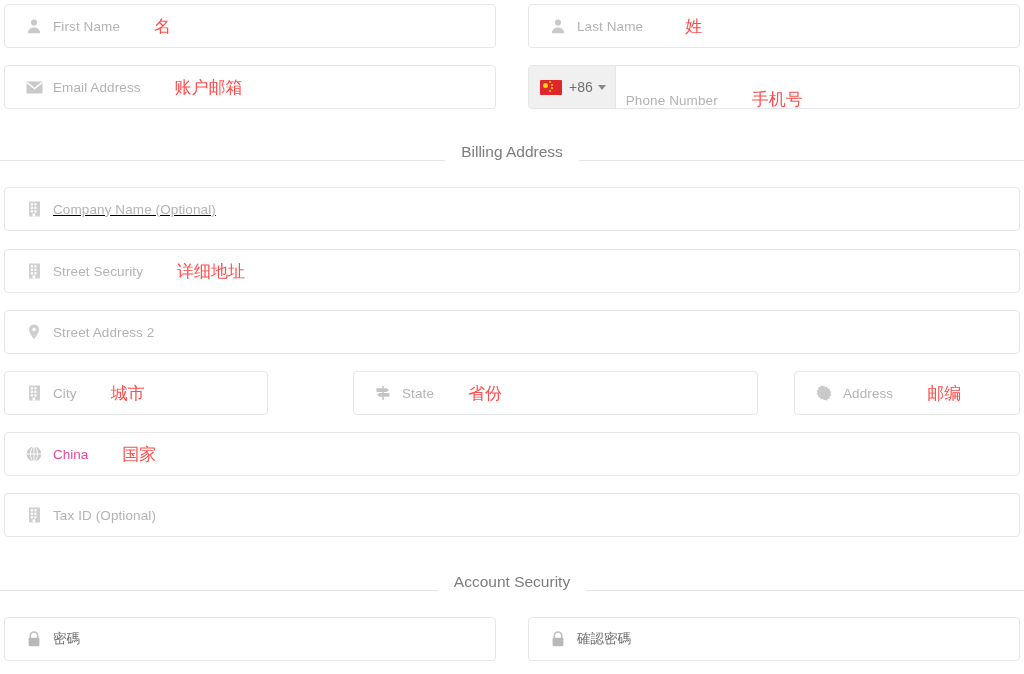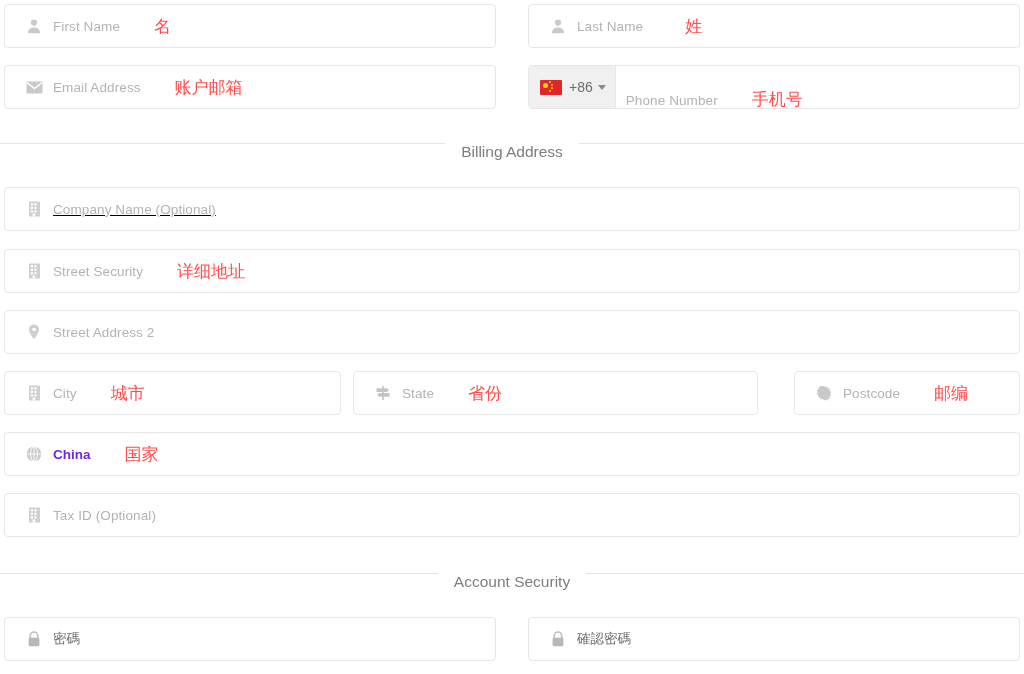--- a/index.html
+++ b/index.html
@@ -47,23 +47,22 @@
   .icon-wrap svg { display: block; }
 
   .placeholder {
     font-size: 13.5px;
     color: #b3b3b3;
     white-space: nowrap;
     letter-spacing: .1px;
   }
   .value-text {
     font-size: 13.5px;
-    color: #6d28d9;
-    white-space: nowrap;
-    font-weight: bold;
+    color: #ec4899;
+    white-space: nowrap;
   }
   .cjk-value {
     font-size: 13.5px;
     color: #6b6b6b;
     white-space: nowrap;
   }
 
   
   .annot {
     font-size: 17px;
@@ -115,21 +114,21 @@
   .caret {
     width: 0; height: 0;
     border-left: 4px solid transparent;
     border-right: 4px solid transparent;
     border-top: 5px solid #8a8a8a;
   }
 
   
   .divider {
     display: flex;
-    align-items: flex-start;
+    align-items: flex-end;
     width: 1024px;
   }
   .divider .line {
     flex: 1 1 auto;
     height: 1px;
     background: #e4e4e4;
   }
   .divider .dtitle {
     flex: 0 0 auto;
     padding: 0 16px;
@@ -255,21 +254,21 @@
       <span class="icon-wrap">
         <svg width="12" height="16" viewBox="0 0 12 16">
           <path d="M6 0.6C3.2 0.6 1 2.8 1 5.6c0 3.6 5 9.8 5 9.8s5-6.2 5-9.8C11 2.8 8.8 0.6 6 0.6z" fill="#cfcfcf"></path>
           <circle cx="6" cy="5.5" r="1.8" fill="#ffffff"></circle>
         </svg>
       </span>
       <span class="placeholder">Street Address 2</span>
     </div>
   </div>
 
-  <div class="abs" style="left:4px; top:371px; width:337px;">
+  <div class="abs" style="left:4px; top:371px; width:264px;">
     <div class="field">
       <span class="icon-wrap">
         <svg width="13" height="16" viewBox="0 0 13 16">
           <rect x="1" y="0.5" width="11" height="15" fill="#d0d0d0"></rect>
           <g fill="#ffffff">
             <rect x="2.8" y="2.2" width="2.2" height="2.2"></rect>
             <rect x="6.3" y="2.2" width="2.2" height="2.2"></rect>
             <rect x="2.8" y="5.7" width="2.2" height="2.2"></rect>
             <rect x="6.3" y="5.7" width="2.2" height="2.2"></rect>
             <rect x="2.8" y="9.2" width="2.2" height="2.2"></rect>
@@ -297,21 +296,21 @@
     </div>
   </div>
 
   <div class="abs" style="left:794px; top:371px; width:226px;">
     <div class="field">
       <span class="icon-wrap">
         <svg width="16" height="16" viewBox="0 0 32 32">
           <path fill="#c9c9c9" d="M16 1.5l2.6 3.2 3.9-1.6 1.2 4 4.1.5-.6 4.1 3.6 2.1-2.3 3.4 2.3 3.4-3.6 2.1.6 4.1-4.1.5-1.2 4-3.9-1.6L16 30.5l-2.6-3.2-3.9 1.6-1.2-4-4.1-.5.6-4.1L1.2 18.2l2.3-3.4-2.3-3.4 3.6-2.1-.6-4.1 4.1-.5 1.2-4 3.9 1.6z"></path>
         </svg>
       </span>
-      <span class="placeholder">Postcode</span>
+      <span class="placeholder">Address</span>
       <span class="annot">邮编</span>
     </div>
   </div>
 
   <div class="abs" style="left:4px; top:432px; width:1016px;">
     <div class="field">
       <span class="icon-wrap">
         <svg width="16" height="16" viewBox="0 0 16 16">
           <circle cx="8" cy="8" r="7.3" fill="#c9c9c9"></circle>
           <g stroke="#ffffff" stroke-width="1" fill="none">

